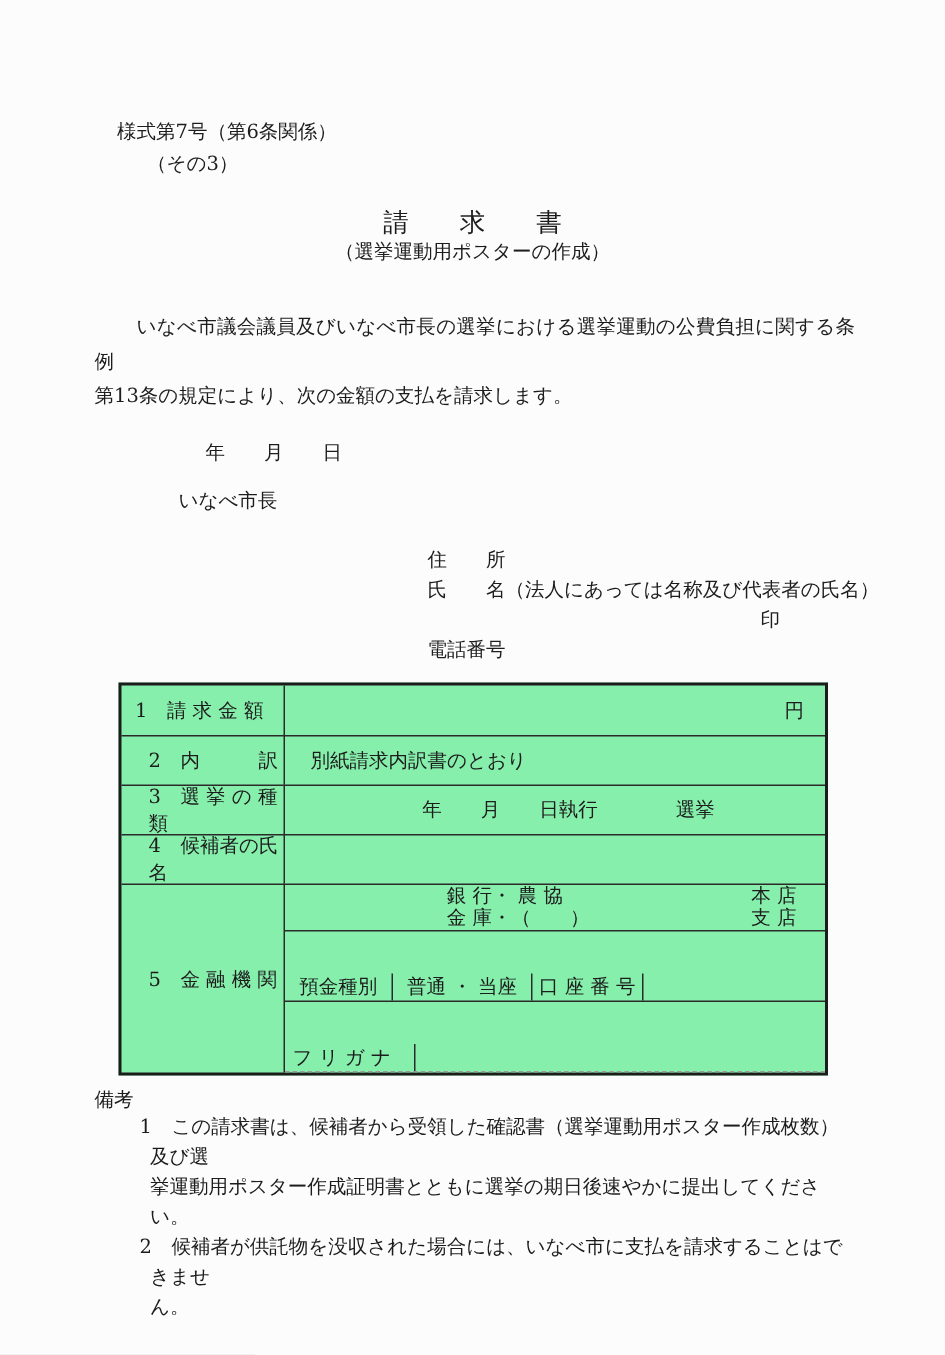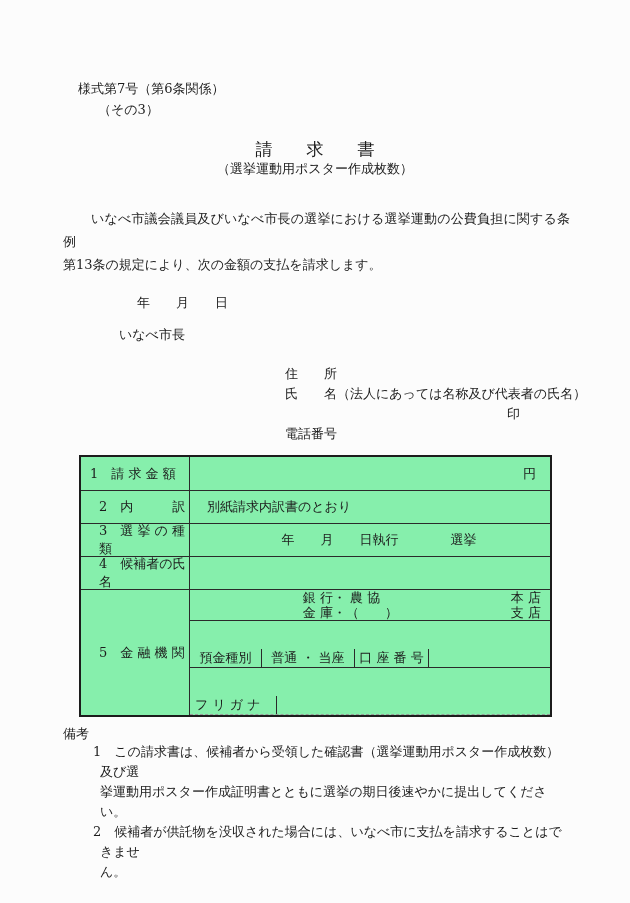--- a/index.html
+++ b/index.html
@@ -47,21 +47,21 @@
   .tv { display: flex; align-items: center; }
   .bt { border-top: 1px solid #2a2a2a; padding-left: 18px; }
   .tv-amount { justify-content: flex-end; padding-right: 14px; }
   .tv-detail { padding-left: 17px; }
   .tv-election { justify-content: center; }
   .tv-bank { flex-direction: column; align-items: stretch; padding: 0; gap: 28px; }
 
   .bank-row { height: 40px; display: flex; align-items: center; border-bottom: 1px solid #2a2a2a; line-height: 15px; }
   .bank-center { flex: 1; text-align: center; }
   .bank-center-inner { display: inline-block; text-align: left; }
-  .bank-branch { padding-right: 9px; line-height: 15px; }
+  .bank-branch { padding-right: 19px; line-height: 15px; }
 
   .deposit-row { height: 31px; display: flex; border-bottom: 1px solid #2a2a2a; }
   .dep-cell { display: flex; align-items: center; justify-content: center; }
   .dep-type-label { width: 72px; border-right: 1px solid #2a2a2a; }
   .dep-type-value { width: 93px; border-right: 1px solid #2a2a2a; }
   .dep-num-label { width: 74px; border-right: 1px solid #2a2a2a; }
   .dep-num-value { flex: 1; }
 
   .furigana-row { height: 19px; display: flex; border-bottom: 1px dashed #999; }
   .name-row { flex: 1; display: flex; }
@@ -74,21 +74,21 @@
 </style>
 </head>
 <body>
 
 <div class="page">
 
   <div class="form-number">様式第7号（第6条関係）</div>
   <div class="form-variant">（その3）</div>
 
   <div class="doc-title">請　　求　　書</div>
-  <div class="doc-subtitle">（選挙運動用ポスター作成枚数）</div>
+  <div class="doc-subtitle">（選挙運動用ポスターの作成）</div>
 
   <div class="paragraph">いなべ市議会議員及びいなべ市長の選挙における選挙運動の公費負担に関する条例
 第13条の規定により、次の金額の支払を請求します。</div>
 
   <div class="date-line">年　　月　　日</div>
   <div class="addressee">いなべ市長</div>
 
   <div class="applicant">
     <div>住　　所</div>
     <div>氏　　名（法人にあっては名称及び代表者の氏名）</div>

